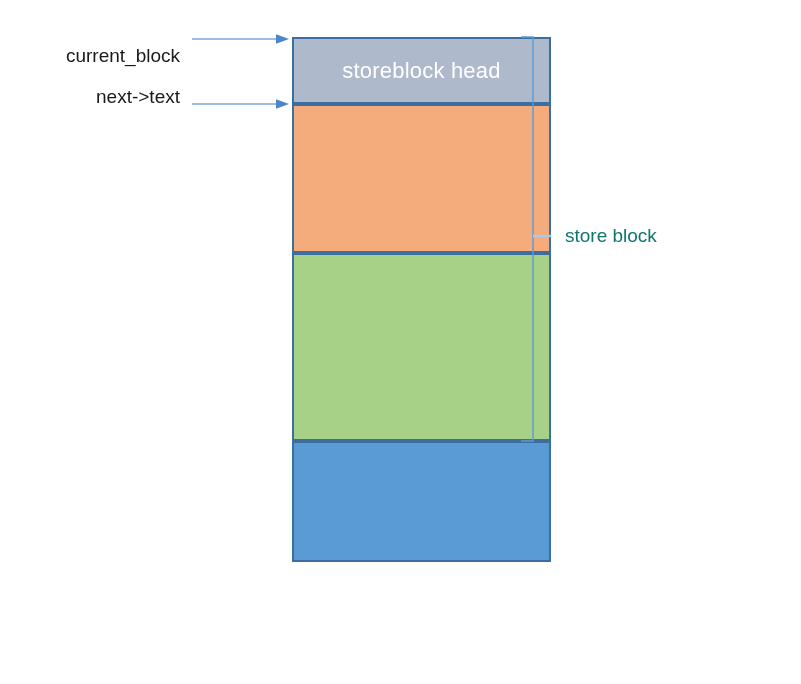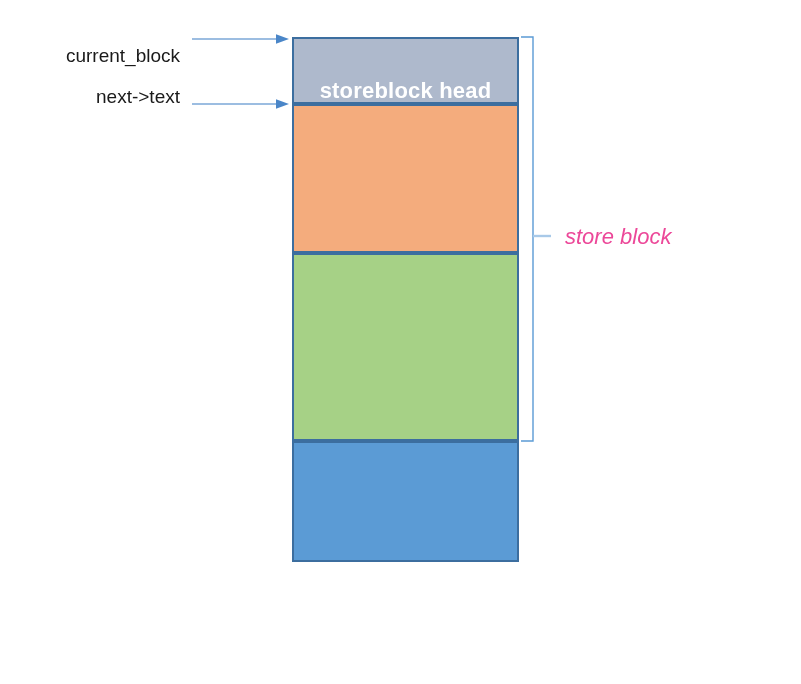--- a/index.html
+++ b/index.html
@@ -23,27 +23,26 @@
   .block-column {
     position: absolute;
     left: 292px;
     top: 37px;
     width: 227px;
     height: 525px;
   }
   .seg {
     position: absolute;
     left: 0;
-    width: 227px;
+    width: 259px;
     box-sizing: border-box;
     border: 2px solid #3c6e9f;
     display: flex;
-    align-items: flex-end;
+    align-items: center;
     justify-content: center;
-    font-weight: bold;
   }
   .seg-head {
     top: 0;
     height: 67px;
     background: #aeb9cc;
   }
   .seg-orange {
     top: 67px;
     height: 149px;
     background: #f4ac7d;
@@ -95,26 +94,25 @@
     left: 519px;
     top: 30px;
     width: 58px;
     height: 420px;
     overflow: visible;
   }
   .right-label {
     position: absolute;
     left: 565px;
     top: 226px;
-    font-size: 22px;
-    color: #ec4899;
+    font-size: 19px;
+    color: #0f766e;
     line-height: 1;
     white-space: nowrap;
     user-select: none;
-    font-style: italic;
   }
 </style>
 </head>
 <body>
 
 <div id="canvas">
 
   <div class="ptr-label ptr-current">current_block</div>
 
   <svg class="arrow arrow-current" viewBox="0 0 98 14">

